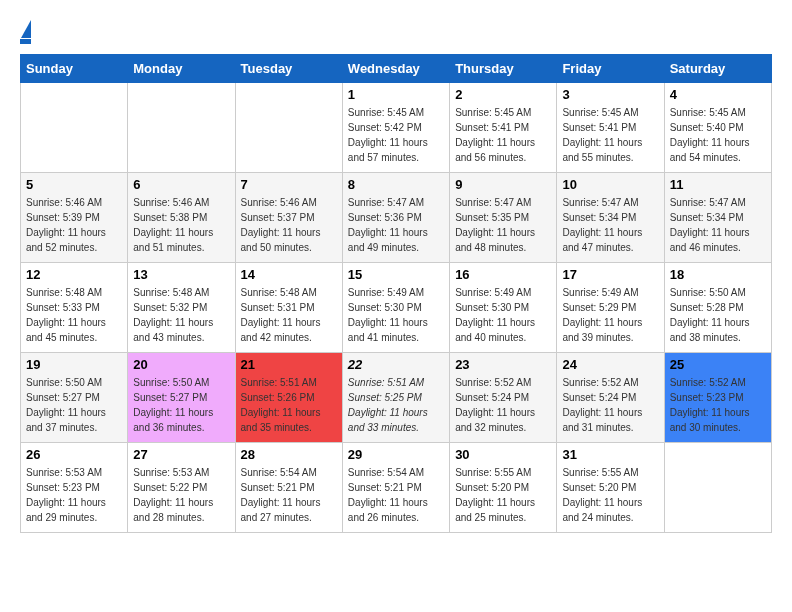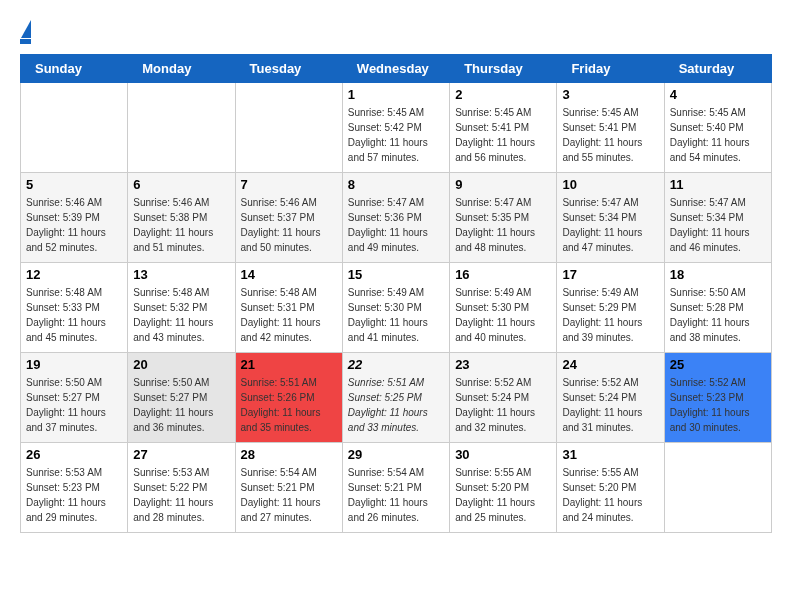--- a/index.html
+++ b/index.html
@@ -31,21 +31,21 @@
     }
     .calendar-table {
       width: 100%;
       border-collapse: collapse;
       font-size: 11px;
     }
     .calendar-table th {
       background: #1565c0;
       color: #fff;
       text-align: left;
-      padding: 6px 14px;
+      padding: 6px 5px;
       font-size: 13px;
       font-weight: bold;
       border: 1px solid #1565c0;
     }
     .calendar-table td {
       border: 1px solid #ccc;
       vertical-align: top;
       padding: 4px 5px;
       height: 90px;
       width: calc(100% / 7);
@@ -212,21 +212,21 @@
         <td>
           <span class="day-number">18</span>
           <div class="day-info">Sunrise: 5:50 AM<br>Sunset: 5:28 PM<br>Daylight: 11 hours<br>and 38 minutes.</div>
         </td>
       </tr>
       <tr>
         <td style="background: rgb(245, 245, 245);">
           <span class="day-number">19</span>
           <div class="day-info">Sunrise: 5:50 AM<br>Sunset: 5:27 PM<br>Daylight: 11 hours<br>and 37 minutes.</div>
         </td>
-        <td style="background: #e5e5e5;">
+        <td style="background: #f0abfc;">
           <span class="day-number">20</span>
           <div class="day-info">Sunrise: 5:50 AM<br>Sunset: 5:27 PM<br>Daylight: 11 hours<br>and 36 minutes.</div>
         </td>
         <td style="background: #ef4444;">
           <span class="day-number">21</span>
           <div class="day-info">Sunrise: 5:51 AM<br>Sunset: 5:26 PM<br>Daylight: 11 hours<br>and 35 minutes.</div>
         </td>
         <td style="background: rgb(245, 245, 245); font-style: italic;">
           <span class="day-number">22</span>
           <div class="day-info">Sunrise: 5:51 AM<br>Sunset: 5:25 PM<br>Daylight: 11 hours<br>and 33 minutes.</div>

